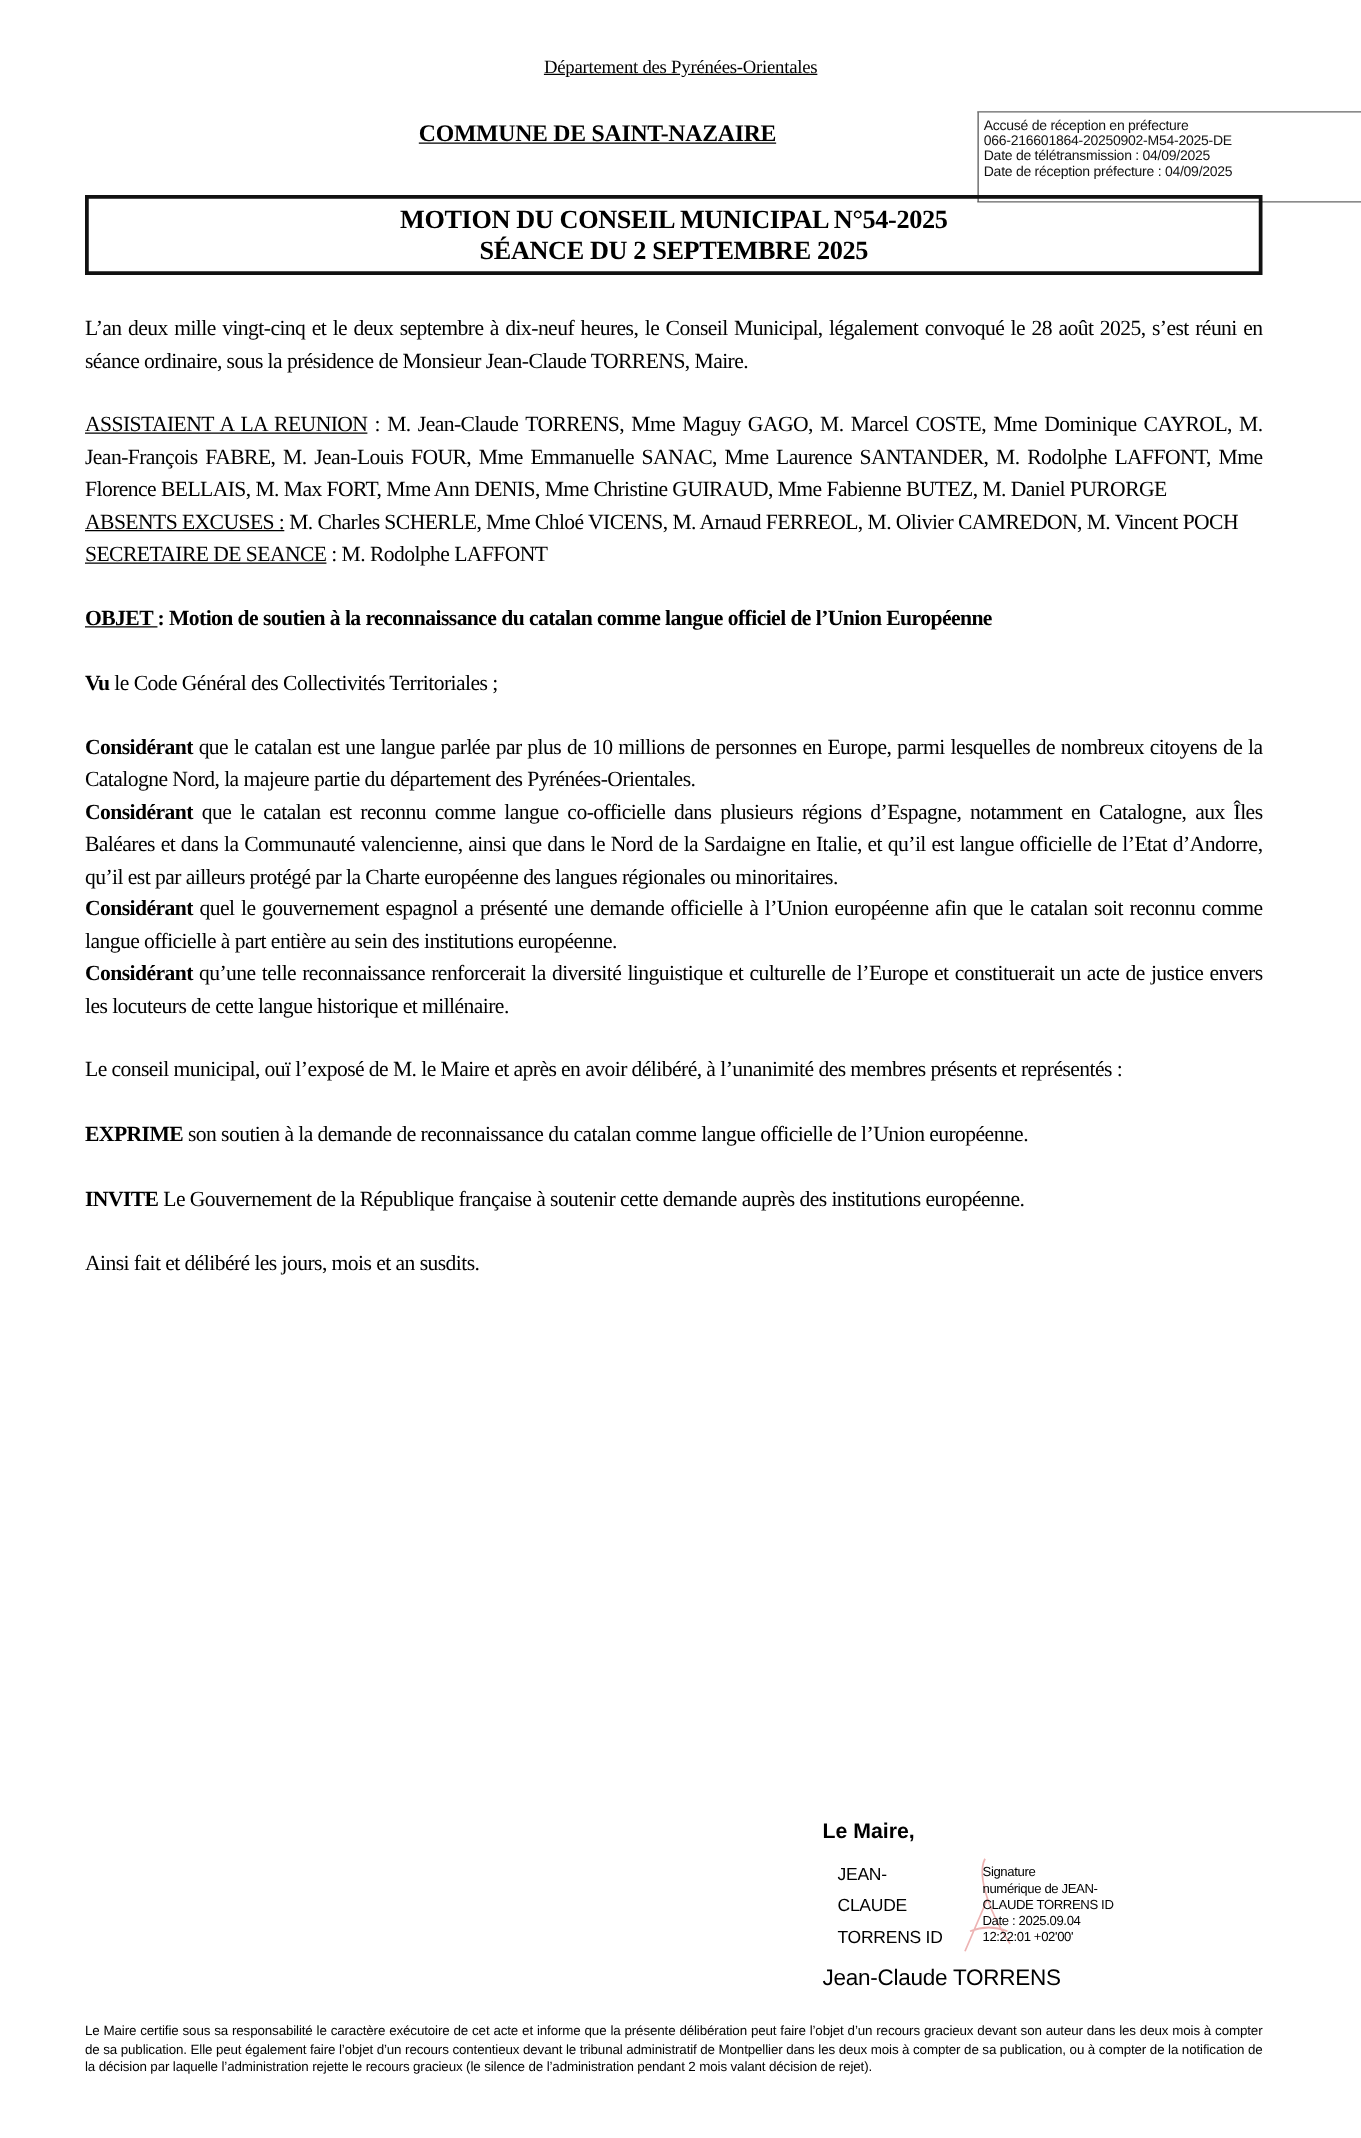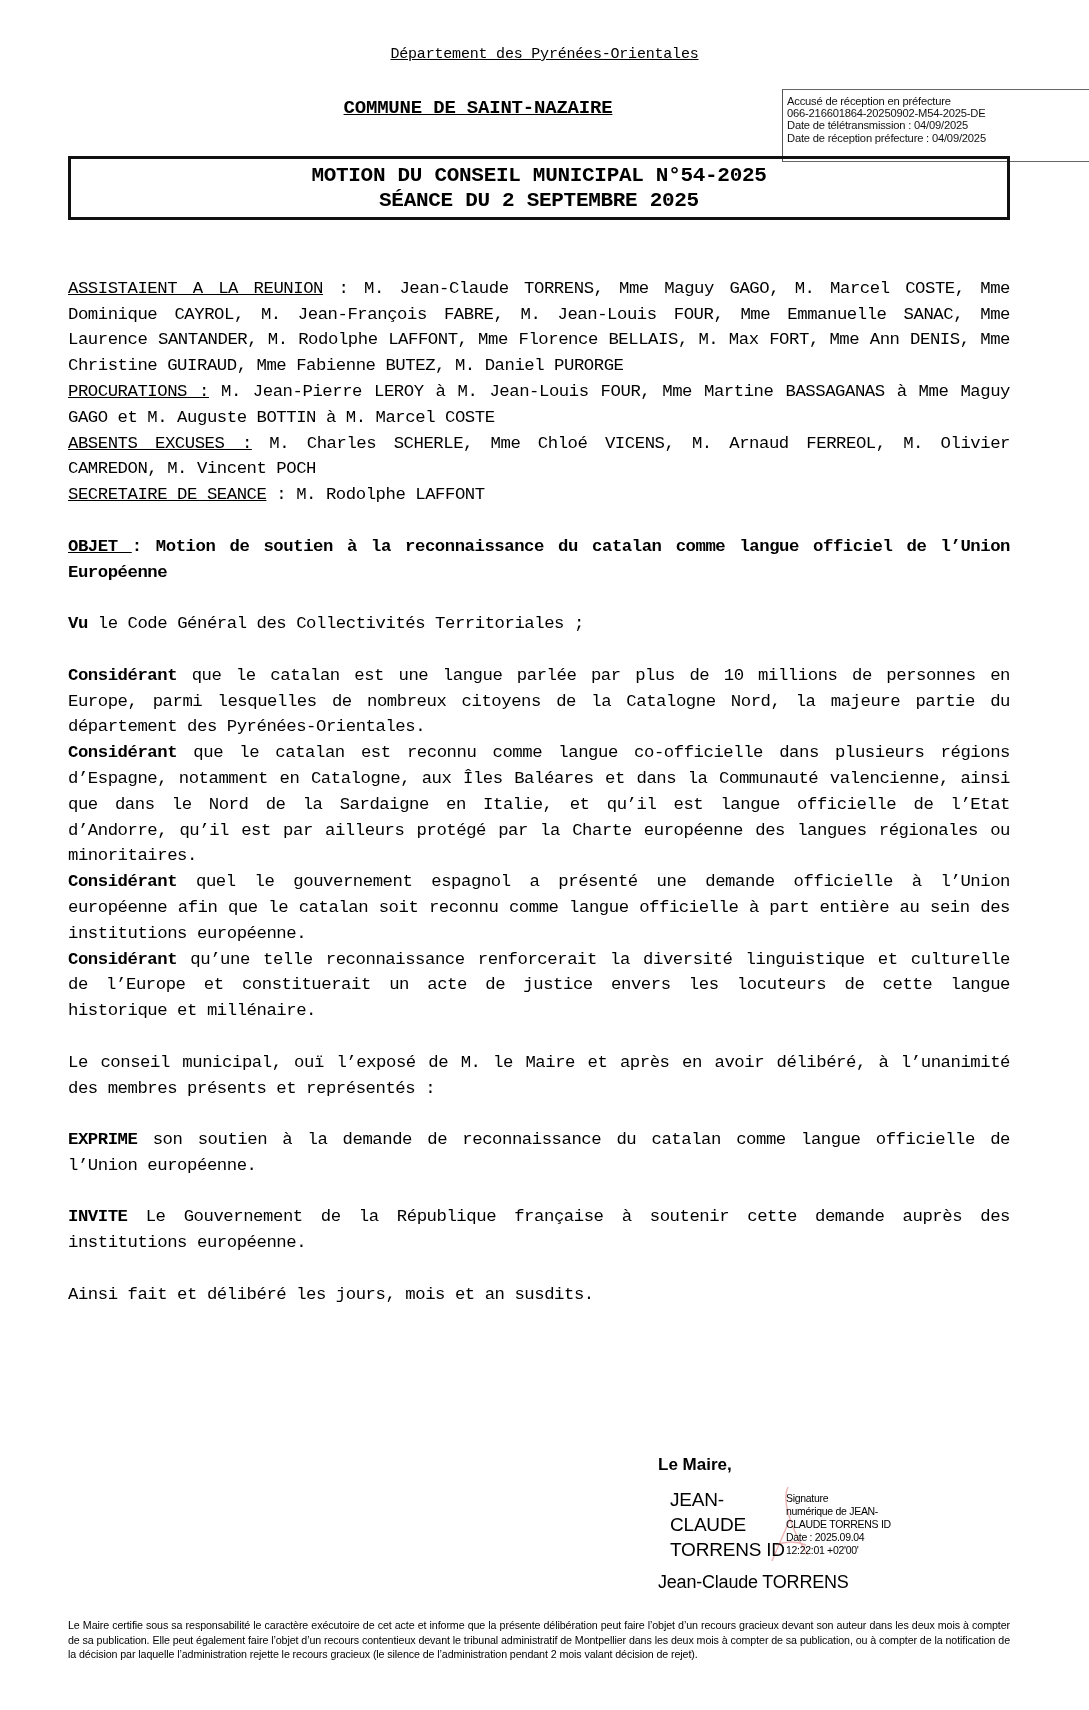--- a/index.html
+++ b/index.html
@@ -1,21 +1,21 @@
 <!DOCTYPE html>
 <html><head>
 <meta charset="utf-8">
 <style>
   html, body { margin: 0; padding: 0; background: #ffffff; }
   body {
     width: 1089px; height: 1710px; position: relative; overflow: hidden;
     font-family: "Liberation Sans", "DejaVu Sans", sans-serif; color: #000;
   }
   .abs { position: absolute; }
-  .condensed { font-family: Liberation Mono, monospace; }
+  .condensed { font-family: Liberation Serif, serif; }
 
   #dept {
     left: 0; width: 1089px; top: 46px; text-align: center;
     font-size: 15px; text-decoration: underline; letter-spacing: -0.2px;
   }
   #commune {
     left: 0; width: 956px; top: 97px; text-align: center;
     font-size: 19px; font-weight: bold; text-decoration: underline; letter-spacing: -0.2px;
   }
   #stamp {
@@ -37,21 +37,21 @@
     left: 68px; top: 250px; width: 942px;
     font-size: 17.3px; line-height: 25.8px; text-align: justify; letter-spacing: -0.45px;
   }
   #body p { margin: 0; }
   .gap { height: 25.8px; }
   .u { text-decoration: underline; }
   .b { font-weight: bold; }
 
   #sig-title { left: 658px; top: 1455px; font-size: 17px; font-weight: bold; }
   #sig-name-block {
-    left: 670px; top: 1487px; font-size: 19px; line-height: 25px; letter-spacing: -0.2px;
+    left: 670px; top: 1487px; font-size: 14px; line-height: 25px; letter-spacing: -0.2px;
   }
   #sig-meta {
     left: 786px; top: 1492px; font-size: 10.5px; line-height: 13px; letter-spacing: -0.3px;
   }
   #sig-fullname { left: 658px; top: 1572px; font-size: 18px; letter-spacing: -0.2px; }
   #sig-glyph { left: 770px; top: 1485px; width: 40px; height: 80px; }
 
   #footer {
     left: 68px; top: 1618px; width: 942px;
     font-size: 10.7px; line-height: 14.5px; text-align: justify; letter-spacing: -0.1px;
@@ -69,23 +69,23 @@
   <div>Date de télétransmission : 04/09/2025</div>
   <div>Date de réception préfecture : 04/09/2025</div>
 </div>
 
 <div id="title-box" class="abs condensed">
   <div>MOTION DU CONSEIL MUNICIPAL N°54-2025</div>
   <div>SÉANCE DU 2 SEPTEMBRE 2025</div>
 </div>
 
 <div id="body" class="abs condensed">
+  <p>L’an deux mille vingt-cinq et le deux septembre à dix-neuf heures, le Conseil Municipal, légalement convoqué le 28 août 2025, s’est réuni en séance ordinaire, sous la présidence de Monsieur Jean-Claude TORRENS, Maire.</p>
   <div class="gap"></div>
   <p><span class="u">ASSISTAIENT A LA REUNION</span><span> : M. Jean-Claude TORRENS, Mme Maguy GAGO, M. Marcel COSTE, Mme Dominique CAYROL, M. Jean-François FABRE, M. Jean-Louis FOUR, Mme Emmanuelle SANAC, Mme Laurence SANTANDER, M. Rodolphe LAFFONT, Mme Florence BELLAIS, M. Max FORT, Mme Ann DENIS, Mme Christine GUIRAUD, Mme Fabienne BUTEZ, M. Daniel PURORGE</span></p>
-  <p><span class="u">PROCURATIONS :</span><span> M. Jean-Pierre LEROY à M. Jean-Louis FOUR, Mme Martine BASSAGANAS à Mme Maguy GAGO et M. Auguste BOTTIN à M. Marcel COSTE</span></p>
   <p><span class="u">ABSENTS EXCUSES :</span><span> M. Charles SCHERLE, Mme Chloé VICENS, M. Arnaud FERREOL, M. Olivier CAMREDON, M. Vincent POCH</span></p>
   <p><span class="u">SECRETAIRE DE SEANCE</span><span> : M. Rodolphe LAFFONT</span></p>
   <div class="gap"></div>
   <p class="b"><span class="u">OBJET </span><span>: Motion de soutien à la reconnaissance du catalan comme langue officiel de l’Union Européenne</span></p>
   <div class="gap"></div>
   <p><span class="b">Vu</span><span> le Code Général des Collectivités Territoriales ;</span></p>
   <div class="gap"></div>
   <p><span class="b">Considérant</span><span> que le catalan est une langue parlée par plus de 10 millions de personnes en Europe, parmi lesquelles de nombreux citoyens de la Catalogne Nord, la majeure partie du département des Pyrénées-Orientales.</span></p>
   <p><span class="b">Considérant</span><span> que le catalan est reconnu comme langue co-officielle dans plusieurs régions d’Espagne, notamment en Catalogne, aux Îles Baléares et dans la Communauté valencienne, ainsi que dans le Nord de la Sardaigne en Italie, et qu’il est langue officielle de l’Etat d’Andorre, qu’il est par ailleurs protégé par la Charte européenne des langues régionales ou minoritaires.</span></p>
   <p><span class="b">Considérant</span><span> quel le gouvernement espagnol a présenté une demande officielle à l’Union européenne afin que le catalan soit reconnu comme langue officielle à part entière au sein des institutions européenne.</span></p>

